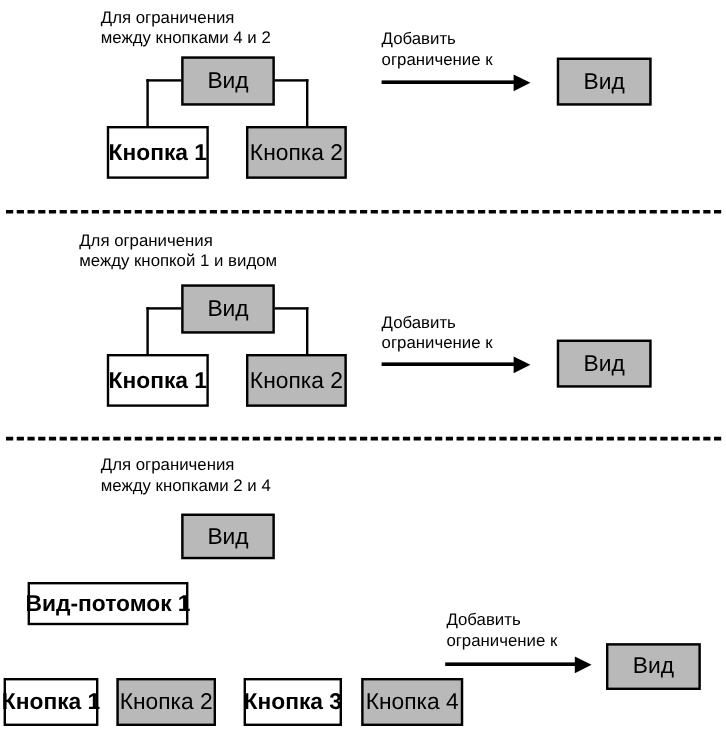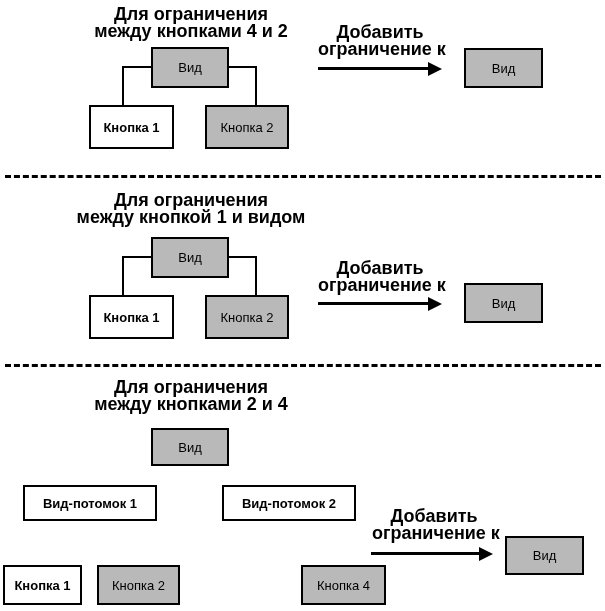--- a/index.html
+++ b/index.html
@@ -25,43 +25,42 @@
 
   
   .box {
     position: absolute;
     box-sizing: border-box;
     border: 2px solid #000000;
     background: #ffffff;
     display: flex;
     align-items: center;
     justify-content: center;
-    font-size: 13px;
+    font-size: 19px;
     line-height: 1;
     white-space: nowrap;
   }
   .box.gray {
     background: #b9b9b9;
     font-weight: 400;
   }
   .box.white {
     background: #ffffff;
     font-weight: 700;
   }
   .box.plain {
     font-weight: 400;
   }
 
   
   .caption {
     position: absolute;
-    font-weight: 700;
-    font-size: 18px;
+    font-weight: 400;
+    font-size: 14px;
     line-height: 17px;
-    text-align: center;
     white-space: nowrap;
   }
   .caption div { display: block; }
 
   
   .line-h, .line-v {
     position: absolute;
     background: #000000;
   }
 
@@ -162,29 +161,29 @@
     <div>между кнопками 2 и 4</div>
   </div>
 
   <div class="box gray plain" style="left:151px; top:428px; width:78px; height:38px;">
     <span>Вид</span>
   </div>
 
   <div class="box white" style="left:23px; top:485px; width:134px; height:36px;">
     <span>Вид-потомок 1</span>
   </div>
-  <div class="box white" style="left:222px; top:485px; width:134px; height:36px;">
-    <span>Вид-потомок 2</span>
-  </div>
 
   <div class="box white" style="left:3px; top:565px; width:79px; height:40px;">
     <span>Кнопка 1</span>
   </div>
   <div class="box gray" style="left:97px; top:565px; width:83px; height:40px;">
     <span>Кнопка 2</span>
+  </div>
+  <div class="box white" style="left:203px; top:565px; width:82px; height:40px;">
+    <span>Кнопка 3</span>
   </div>
   <div class="box gray" style="left:301px; top:565px; width:85px; height:40px;">
     <span>Кнопка 4</span>
   </div>
 
   <div class="caption" style="left:372px; top:508px; width:124px;">
     <div>Добавить</div>
     <div>ограничение к</div>
   </div>
   <div class="arrow-shaft" style="left:371px; top:552px; width:110px;"></div>

